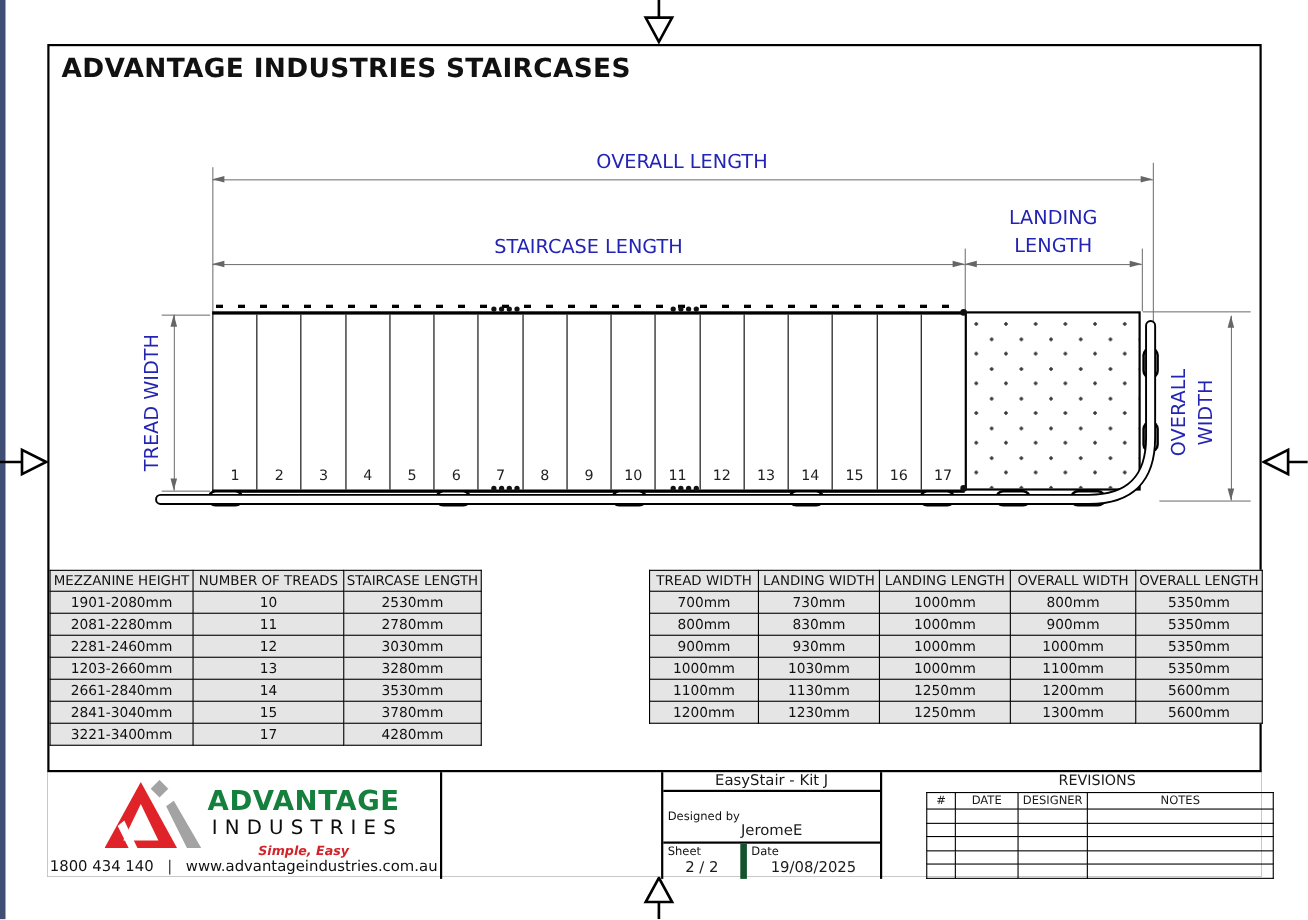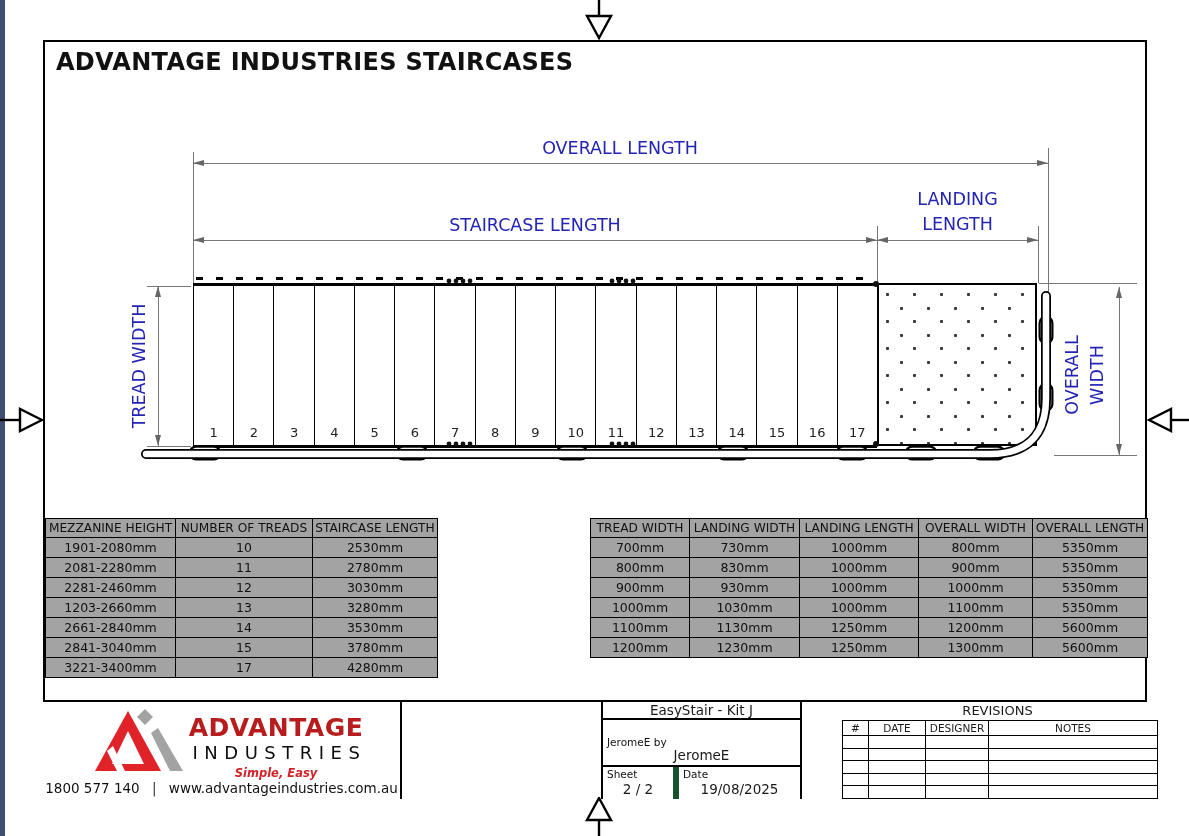--- a/index.html
+++ b/index.html
@@ -41,21 +41,21 @@
 
   .landing { position:absolute; left:877px; top:283px; width:160px; height:163px;
              border:2.5px solid #000; background-color:#fff;
              background-image:radial-gradient(circle,#3a3a3a 1.3px,transparent 1.9px),
                               radial-gradient(circle,#3a3a3a 1.3px,transparent 1.9px);
              background-size:27px 27px,27px 27px; background-position:9px 10px,22px 23px; }
 
   .rail-svg { position:absolute; left:0; top:0; pointer-events:none; }
 
   
-  table.spec { position:absolute; border-collapse:collapse; table-layout:fixed; background:#a3a3a3; }
+  table.spec { position:absolute; border-collapse:collapse; table-layout:fixed; background:#e5e5e5; }
   table.spec th, table.spec td { border:1px solid #000; font-weight:normal; text-align:center; font-size:12.5px; color:#111; padding:0; line-height:19px; height:20px; overflow:hidden; white-space:nowrap; }
   table.spec th { font-size:12.2px; height:19px; line-height:18px; }
   table.spec { border:1.5px solid #000; }
   #table-left  { left:45px;  top:518px; width:392px; }
   #table-right { left:590px; top:518px; width:557px; }
 
   
   .tblock { position:absolute; left:43px; top:700px; width:1104px; height:97px; border-top:2px solid #000; background:#fff; }
   .tb-cell { position:absolute; top:0; height:97px; border-right:2px solid #000; }
   .logo-cell { left:0; width:359px; }
@@ -72,21 +72,21 @@
   .date-box  { position:relative; flex:1; height:32px; }
 
   .rev-title { position:absolute; left:0; top:0; width:100%; height:18px; text-align:center; font-size:13px; line-height:18px; }
   table.rev { position:absolute; left:17px; top:18px; width:315px; border-collapse:collapse; table-layout:fixed; }
   table.rev th, table.rev td { border:1.5px solid #000; font-weight:normal; font-size:10.5px; text-align:center; padding:0; height:15px; line-height:14px; }
   table.rev td.empty { height:12.6px; }
 
   
   .logo-art { position:absolute; left:52px; top:7px; }
   .brand { position:absolute; left:143px; top:13px; width:180px; text-align:center; }
-  .brand-name { font-size:25px; font-weight:bold; letter-spacing:.5px; color:#b91c1c; line-height:26px; }
+  .brand-name { font-size:25px; font-weight:bold; letter-spacing:.5px; color:#15803d; line-height:26px; }
   .brand-sub  { font-size:18px; letter-spacing:6.5px; color:#0d0d0d; margin-top:1px; text-indent:6.5px; }
   .brand-tag  { font-size:11.5px; font-style:italic; font-weight:bold; color:#d22328; margin-top:3px; }
   .contact { position:absolute; left:0; bottom:3px; width:100%; text-align:center; font-size:13.5px; color:#111; white-space:nowrap; }
   .contact .sep { margin:0 8px; color:#333; }
 
   .regmark { position:absolute; }
 </style>
 </head>
 <body>
 
@@ -359,32 +359,32 @@
         <polygon points="33,2 66,62 0,62" fill="#e02329"></polygon>
         <polygon points="33,22 49,55 17,55" fill="#ffffff"></polygon>
         <polygon points="12,42 18,37 30,62 22,62" fill="#ffffff"></polygon>
       </svg>
       <div class="brand">
         <div class="brand-name">ADVANTAGE</div>
         <div class="brand-sub">INDUSTRIES</div>
         <div class="brand-tag">Simple, Easy</div>
       </div>
       <div class="contact">
-        <span>1800 577 140</span>
+        <span>1800 434 140</span>
         <span class="sep">|</span>
         <span>www.advantageindustries.com.au</span>
       </div>
     </div>
 
     <div class="tb-cell mid-cell"></div>
 
     <div class="tb-cell proj-cell">
       <div class="proj-row1">EasyStair - Kit J</div>
       <div class="proj-row2">
-        <span class="mini-label">JeromeE by</span>
+        <span class="mini-label">Designed by</span>
         <span class="cell-val">JeromeE</span>
       </div>
       <div class="proj-row3">
         <div class="sheet-box">
           <span class="mini-label">Sheet</span>
           <span class="cell-val">2 / 2</span>
         </div>
         <div class="date-box">
           <span class="mini-label">Date</span>
           <span class="cell-val">19/08/2025</span>

